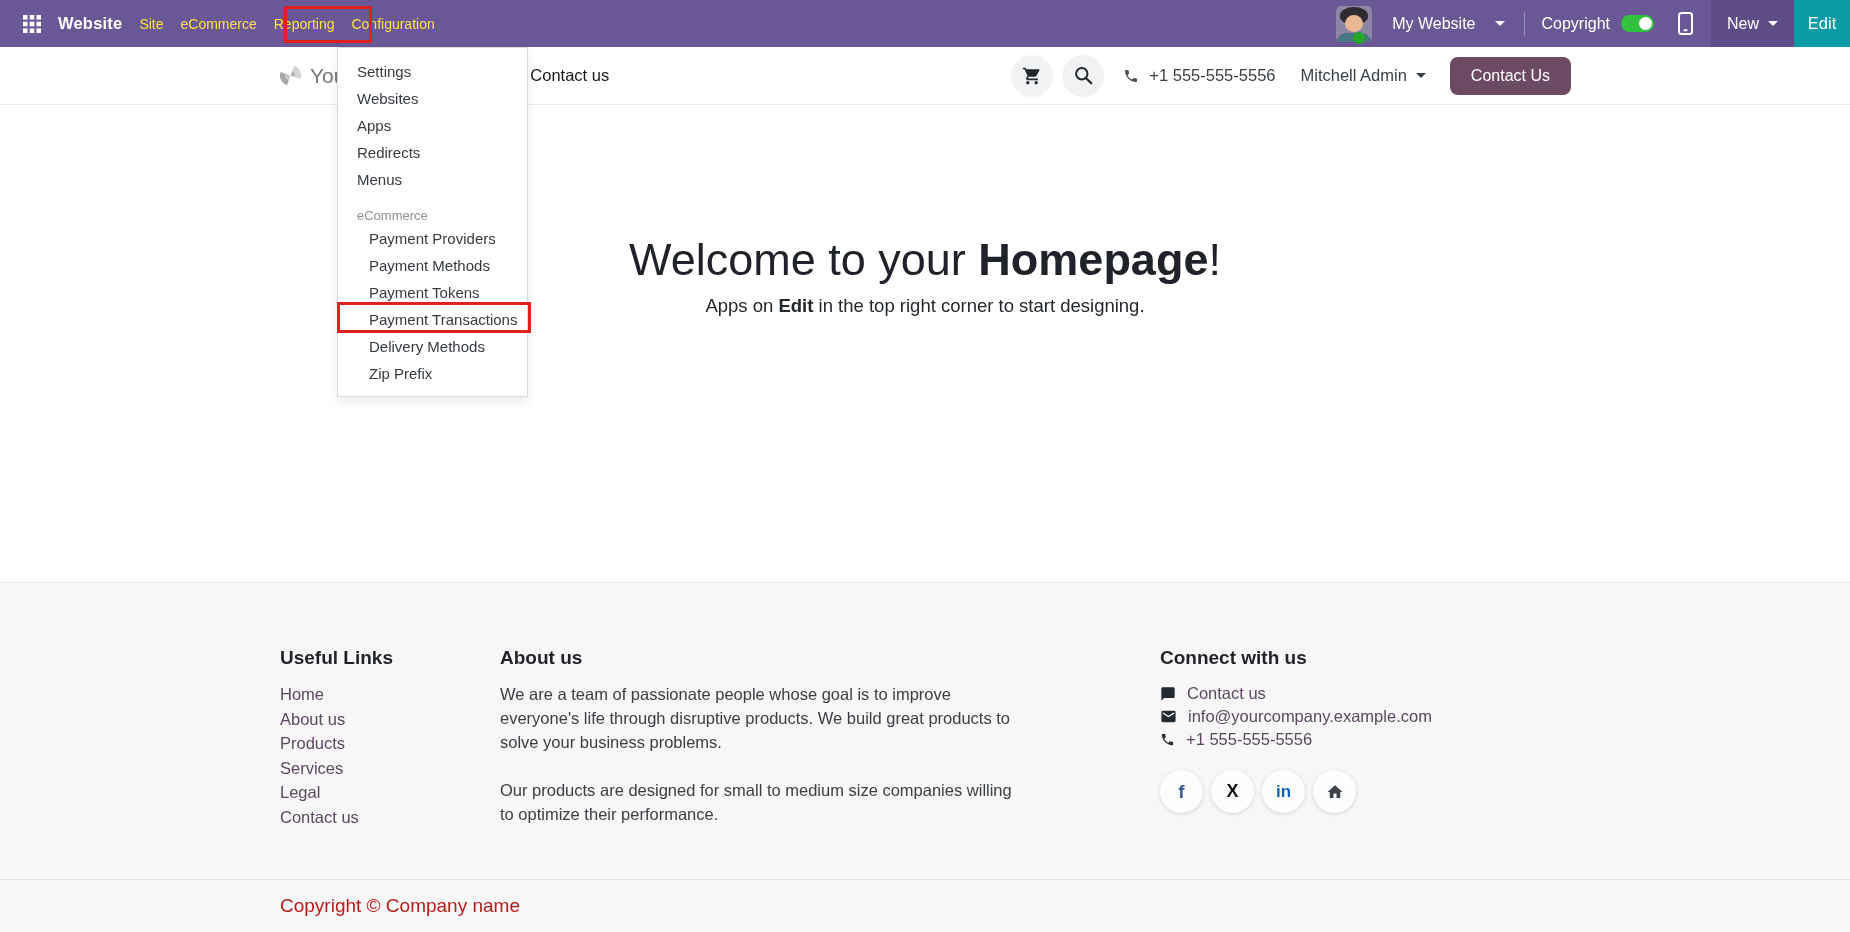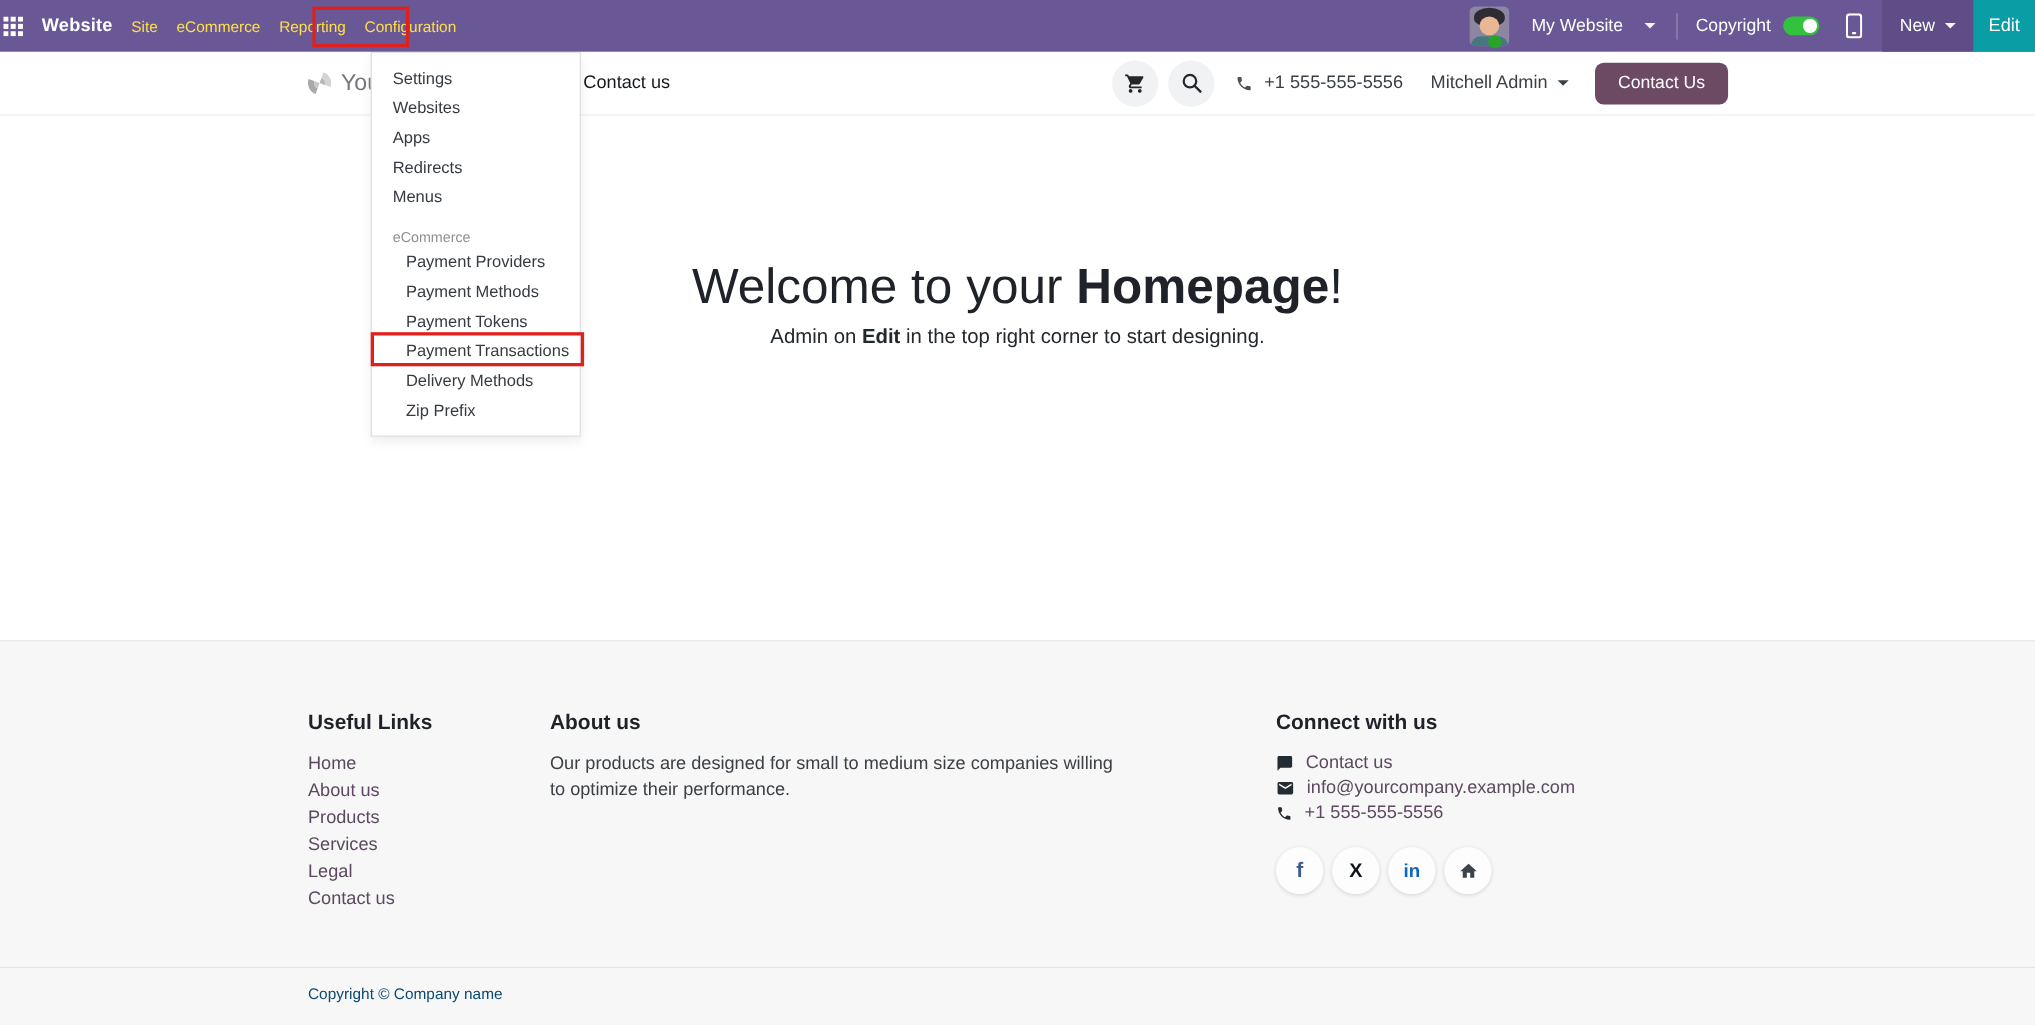--- a/index.html
+++ b/index.html
@@ -6,21 +6,21 @@
   html,body { margin:0; padding:0; }
   body {
     width:1850px; height:932px; position:relative; overflow:hidden;
     background:#ffffff; font-family:"Liberation Sans", sans-serif;
     -webkit-font-smoothing:antialiased;
   }
 
   
   .navbar { position:absolute; top:0; left:0; right:0; height:47px;
     background:#6A5795; display:flex; align-items:center; color:#fff; z-index:40; }
-  .nav-left { display:flex; align-items:center; padding-left:3px; column-gap:17px;justify-content:space-between; }
+  .nav-left { display:flex; align-items:center; padding-left:23px; column-gap:17px;justify-content:space-between; }
   .apps-grid { display:flex; align-items:center; cursor:pointer; }
   .app-name { font-size:16.5px; font-weight:700; letter-spacing:.2px; }
   .nav-item { font-size:14px; color:#fde047; cursor:pointer; white-space:nowrap; }
   .nav-right { margin-left:auto; display:flex; align-items:center; height:100%; }
   .avatar-wrap { position:relative; width:36px; height:36px; margin-right:20px; cursor:pointer; }
   .avatar { width:36px; height:36px; border-radius:5px; background:#8d86a3; overflow:hidden; position:relative; }
   .avatar-hair { position:absolute; top:1px; left:4px; right:4px; height:17px; border-radius:50% 50% 42% 42%; background:#2e2b33; }
   .avatar-face { position:absolute; top:9px; left:9px; width:18px; height:17px; border-radius:50%; background:#e9b893; }
   .avatar-shirt { position:absolute; bottom:0; left:1px; right:1px; height:9px; border-radius:9px 9px 0 0; background:#47777f; }
   .status-dot { position:absolute; bottom:-2px; right:7px; width:12px; height:12px; border-radius:50%; background:#27a527; }
@@ -84,21 +84,21 @@
   .connect-item .c-label { font-size:16.5px; color:#5C4860; }
   .social-row { display:flex; gap:8px; margin-top:19px; }
   .social-circle { width:43px; height:43px; border-radius:50%; background:#fdfdfd;
     box-shadow:0 1px 4px rgba(0,0,0,.14); display:flex; align-items:center; justify-content:center; cursor:pointer; }
   .sg { font-weight:700; font-size:17px; }
   .sg-f  { color:#3D5A98; font-size:19px; }
   .sg-x  { color:#10141a; font-size:18px; }
   .sg-in { color:#0A66C2; }
 
   .copyright-bar { position:absolute; top:879px; left:0; right:0; bottom:0; background:#f7f7f7; border-top:1px solid #e3e3e3; }
-  .copyright-text { position:absolute; left:280px; top:15px; font-size:14px; color:#0c4a6e; }
+  .copyright-text { position:absolute; left:280px; top:15px; font-size:19px; color:#b91c1c; }
 </style>
 </head>
 <body>
 
 <div class="navbar">
   <div class="nav-left">
     <span class="apps-grid">
       <svg width="18" height="18" viewBox="0 0 18 18">
         <g fill="#ffffff">
           <rect x="0" y="0" width="4.6" height="4.6"></rect>
@@ -209,37 +209,38 @@
   <div class="dd-item dd-sub">Payment Tokens</div>
   <div class="dd-item dd-sub">Payment Transactions</div>
   <div class="dd-item dd-sub">Delivery Methods</div>
   <div class="dd-item dd-sub">Zip Prefix</div>
 </div>
 
 <div class="red-box red-box-config"></div>
 <div class="red-box red-box-item"></div>
 
 <div class="hero-heading"><span>Welcome to your </span><b>Homepage</b><span>!</span></div>
-<div class="hero-sub"><span>Admin on </span><b>Edit</b><span> in the top right corner to start designing.</span></div>
+<div class="hero-sub"><span>Apps on </span><b>Edit</b><span> in the top right corner to start designing.</span></div>
 
 <div class="footer">
   <div class="f-col f-col-useful">
     <h3 class="f-title">Useful Links</h3>
     <div class="f-links">
       <a class="f-link">Home</a>
       <a class="f-link">About us</a>
       <a class="f-link">Products</a>
       <a class="f-link">Services</a>
       <a class="f-link">Legal</a>
       <a class="f-link">Contact us</a>
     </div>
   </div>
 
   <div class="f-col f-col-about f-about">
     <h3 class="f-title">About us</h3>
+    <p>We are a team of passionate people whose goal is to improve everyone's life through disruptive products. We build great products to solve your business problems.</p>
     <p>Our products are designed for small to medium size companies willing to optimize their performance.</p>
   </div>
 
   <div class="f-col f-col-connect">
     <h3 class="f-title">Connect with us</h3>
     <div class="connect-item">
       <svg width="16" height="16" viewBox="0 0 24 24">
         <path fill="#232b33" d="M20 2H4c-1.1 0-2 .9-2 2v18l4-4h14c1.1 0 2-.9 2-2V4c0-1.1-.9-2-2-2z"></path>
       </svg>
       <span class="c-label">Contact us</span>

